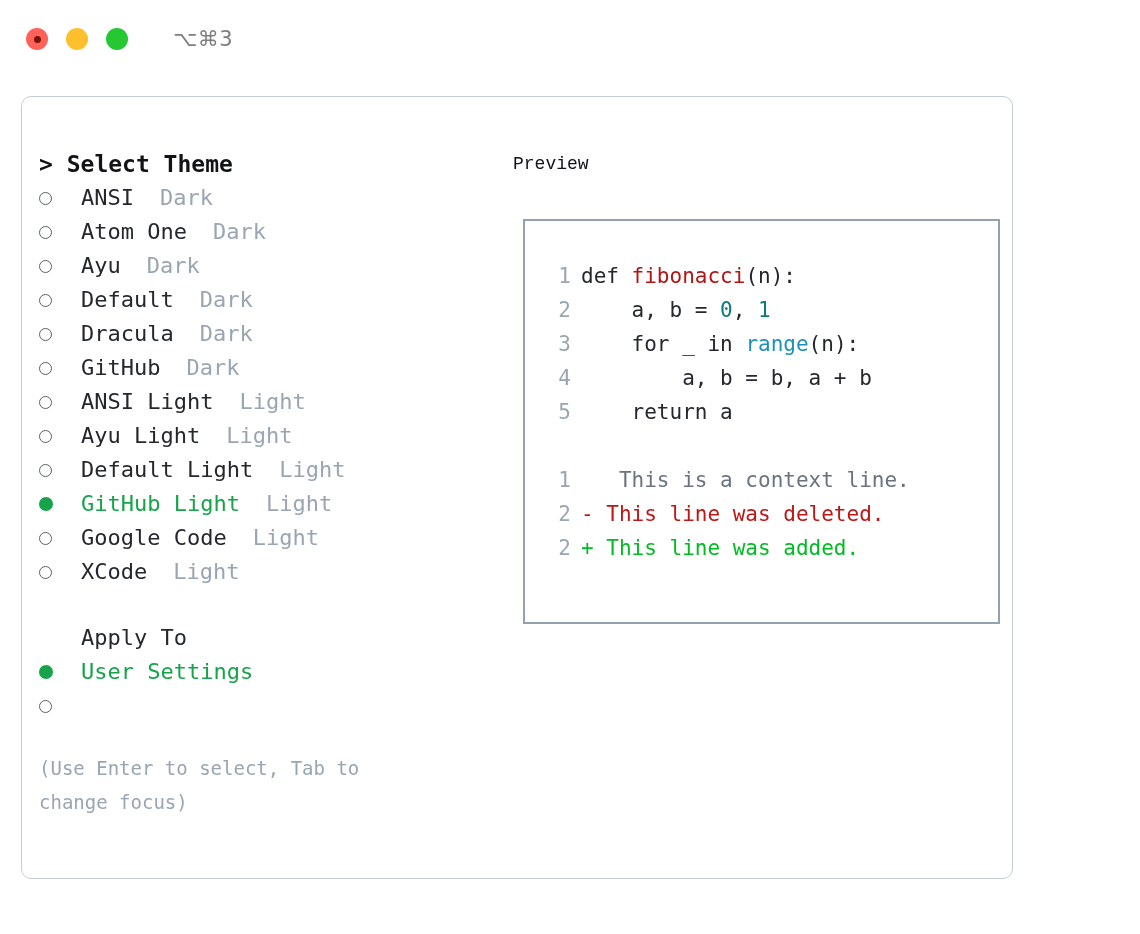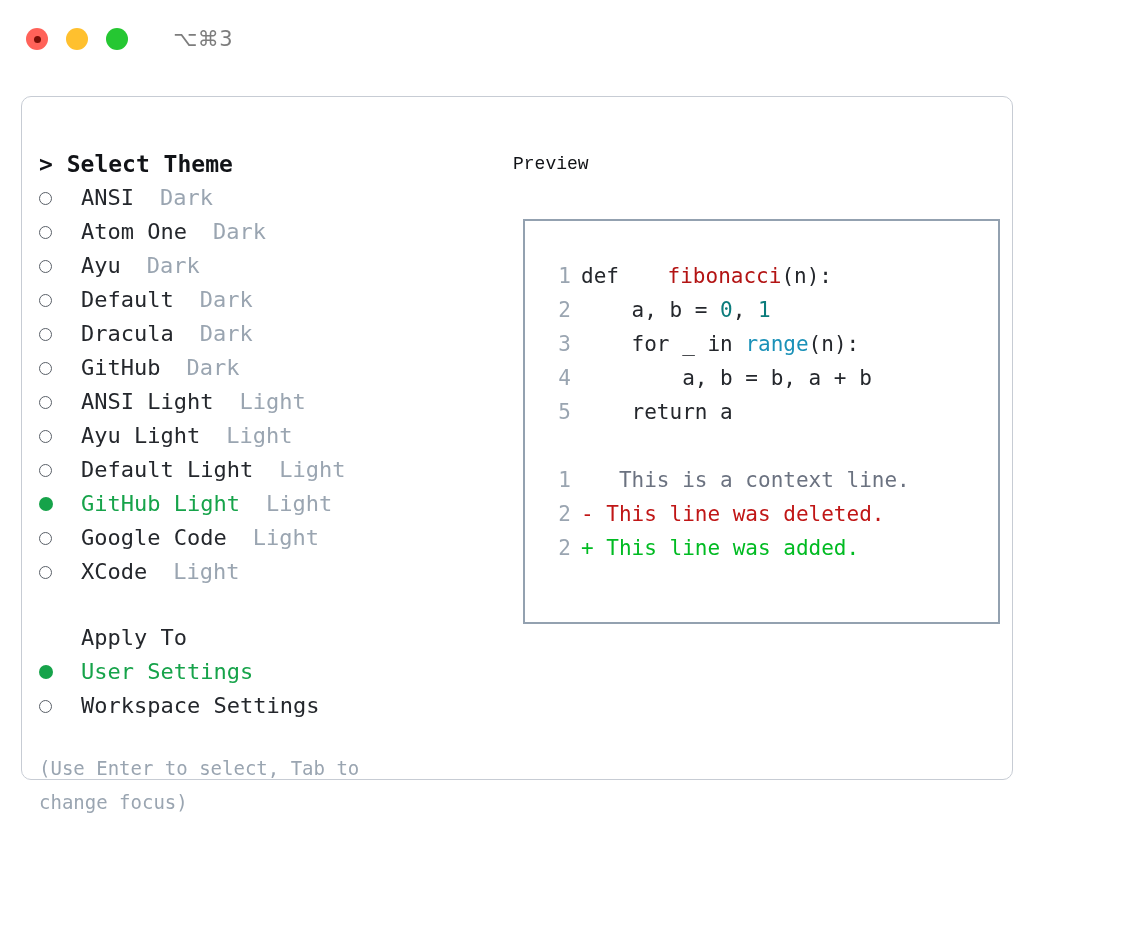--- a/index.html
+++ b/index.html
@@ -65,21 +65,21 @@
     letter-spacing: 0.5px;
     font-family: "DejaVu Sans", "Liberation Sans", sans-serif;
   }
 
   
   .card {
     position: absolute;
     left: 21px;
     top: 96px;
     width: 992px;
-    height: 684px;
+    height: 783px;
     border: 1px solid #c7ccd4;
     border-radius: 10px;
     box-sizing: border-box;
     background: #ffffff;
   }
 
   .card-inner {
     position: absolute;
     left: 0; top: 0;
     width: 100%; height: 100%;
@@ -190,21 +190,21 @@
     color: #9aa5b1;
     display: inline-block;
     width: 30px;
     flex: 0 0 30px;
     text-align: right;
     margin-right: 10px;
   }
   .code-text { white-space: pre; }
 
   .tok-plain   { color: #24272c; }
-  .tok-fn      { color: #b31414; margin-left: 36px; }
+  .tok-fn      { color: #b31414; }
   .tok-num     { color: #0b7c7c; }
   .tok-builtin { color: #1a91b8; margin-top: 36px; }
 
   .diff-gap { height: 34px; }
   .diff-ctx { color: #6b7280; }
   .diff-del { color: #c01616; }
   .diff-add { color: #00bb22; }
 </style>
 </head>
 <body>
@@ -244,21 +244,21 @@
 
         <div class="spacer-32"></div>
 
         <div class="row">
           <span class="marker"></span>
           <span class="label">Apply To</span>
         </div>
 
         <div id="apply-to-list">
             <div class="row selected"><span class="marker"><span class="dot-full"></span></span><span class="label">User Settings</span></div>
-            <div class="row"><span class="marker"><span class="dot-empty"></span></span><span class="label">Workspace Settings</span></div>
+            <div class="row"><span class="marker"><span class="dot-empty"></span></span></div>
           </div>
 
         <div class="spacer-28"></div>
 
         <div class="hint">(Use Enter to select, Tab to change focus)</div>
       </div>
 
       <div class="right-pane">
         <div class="preview-title">Preview</div>
 

